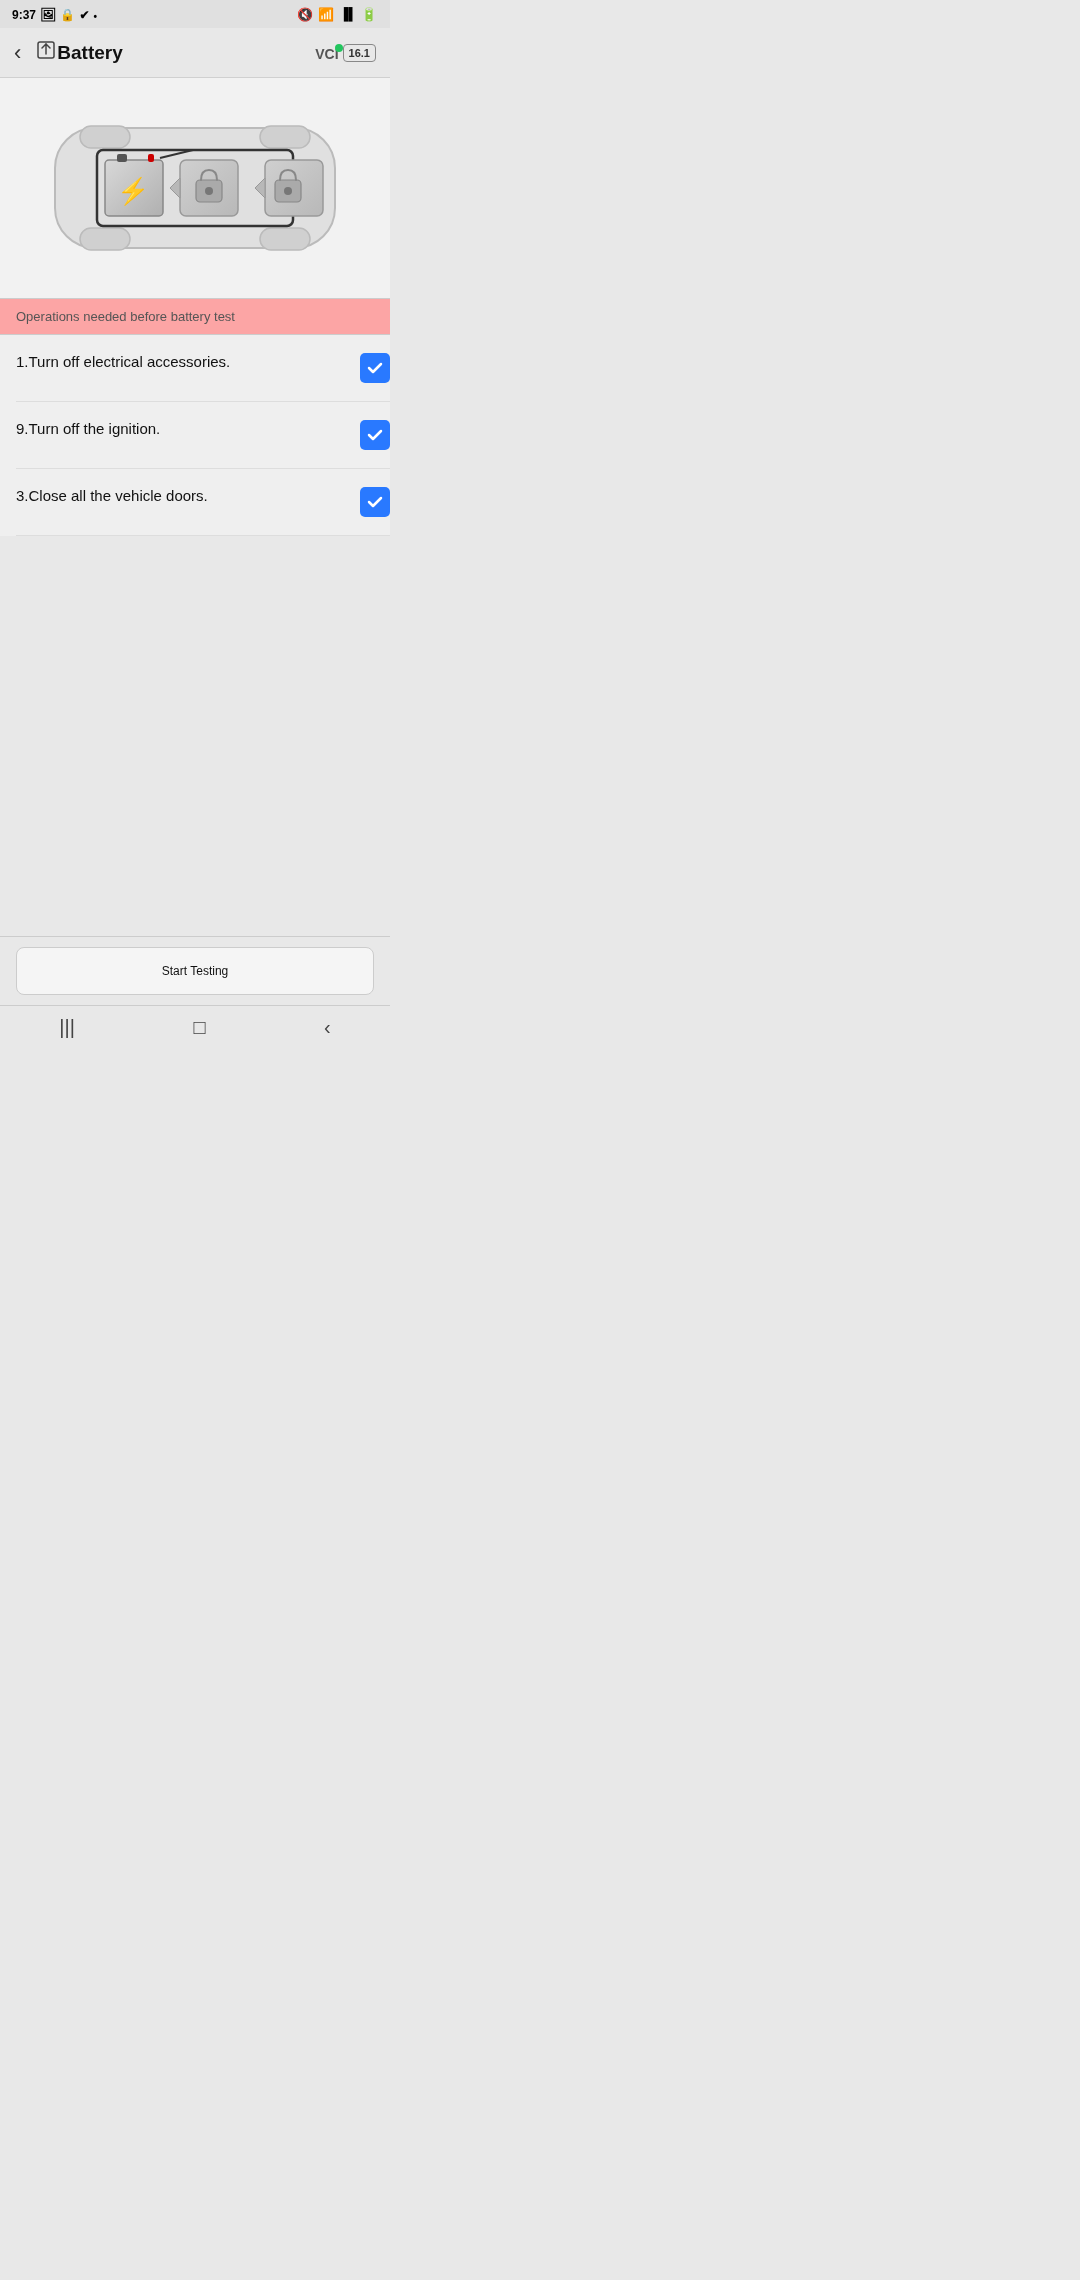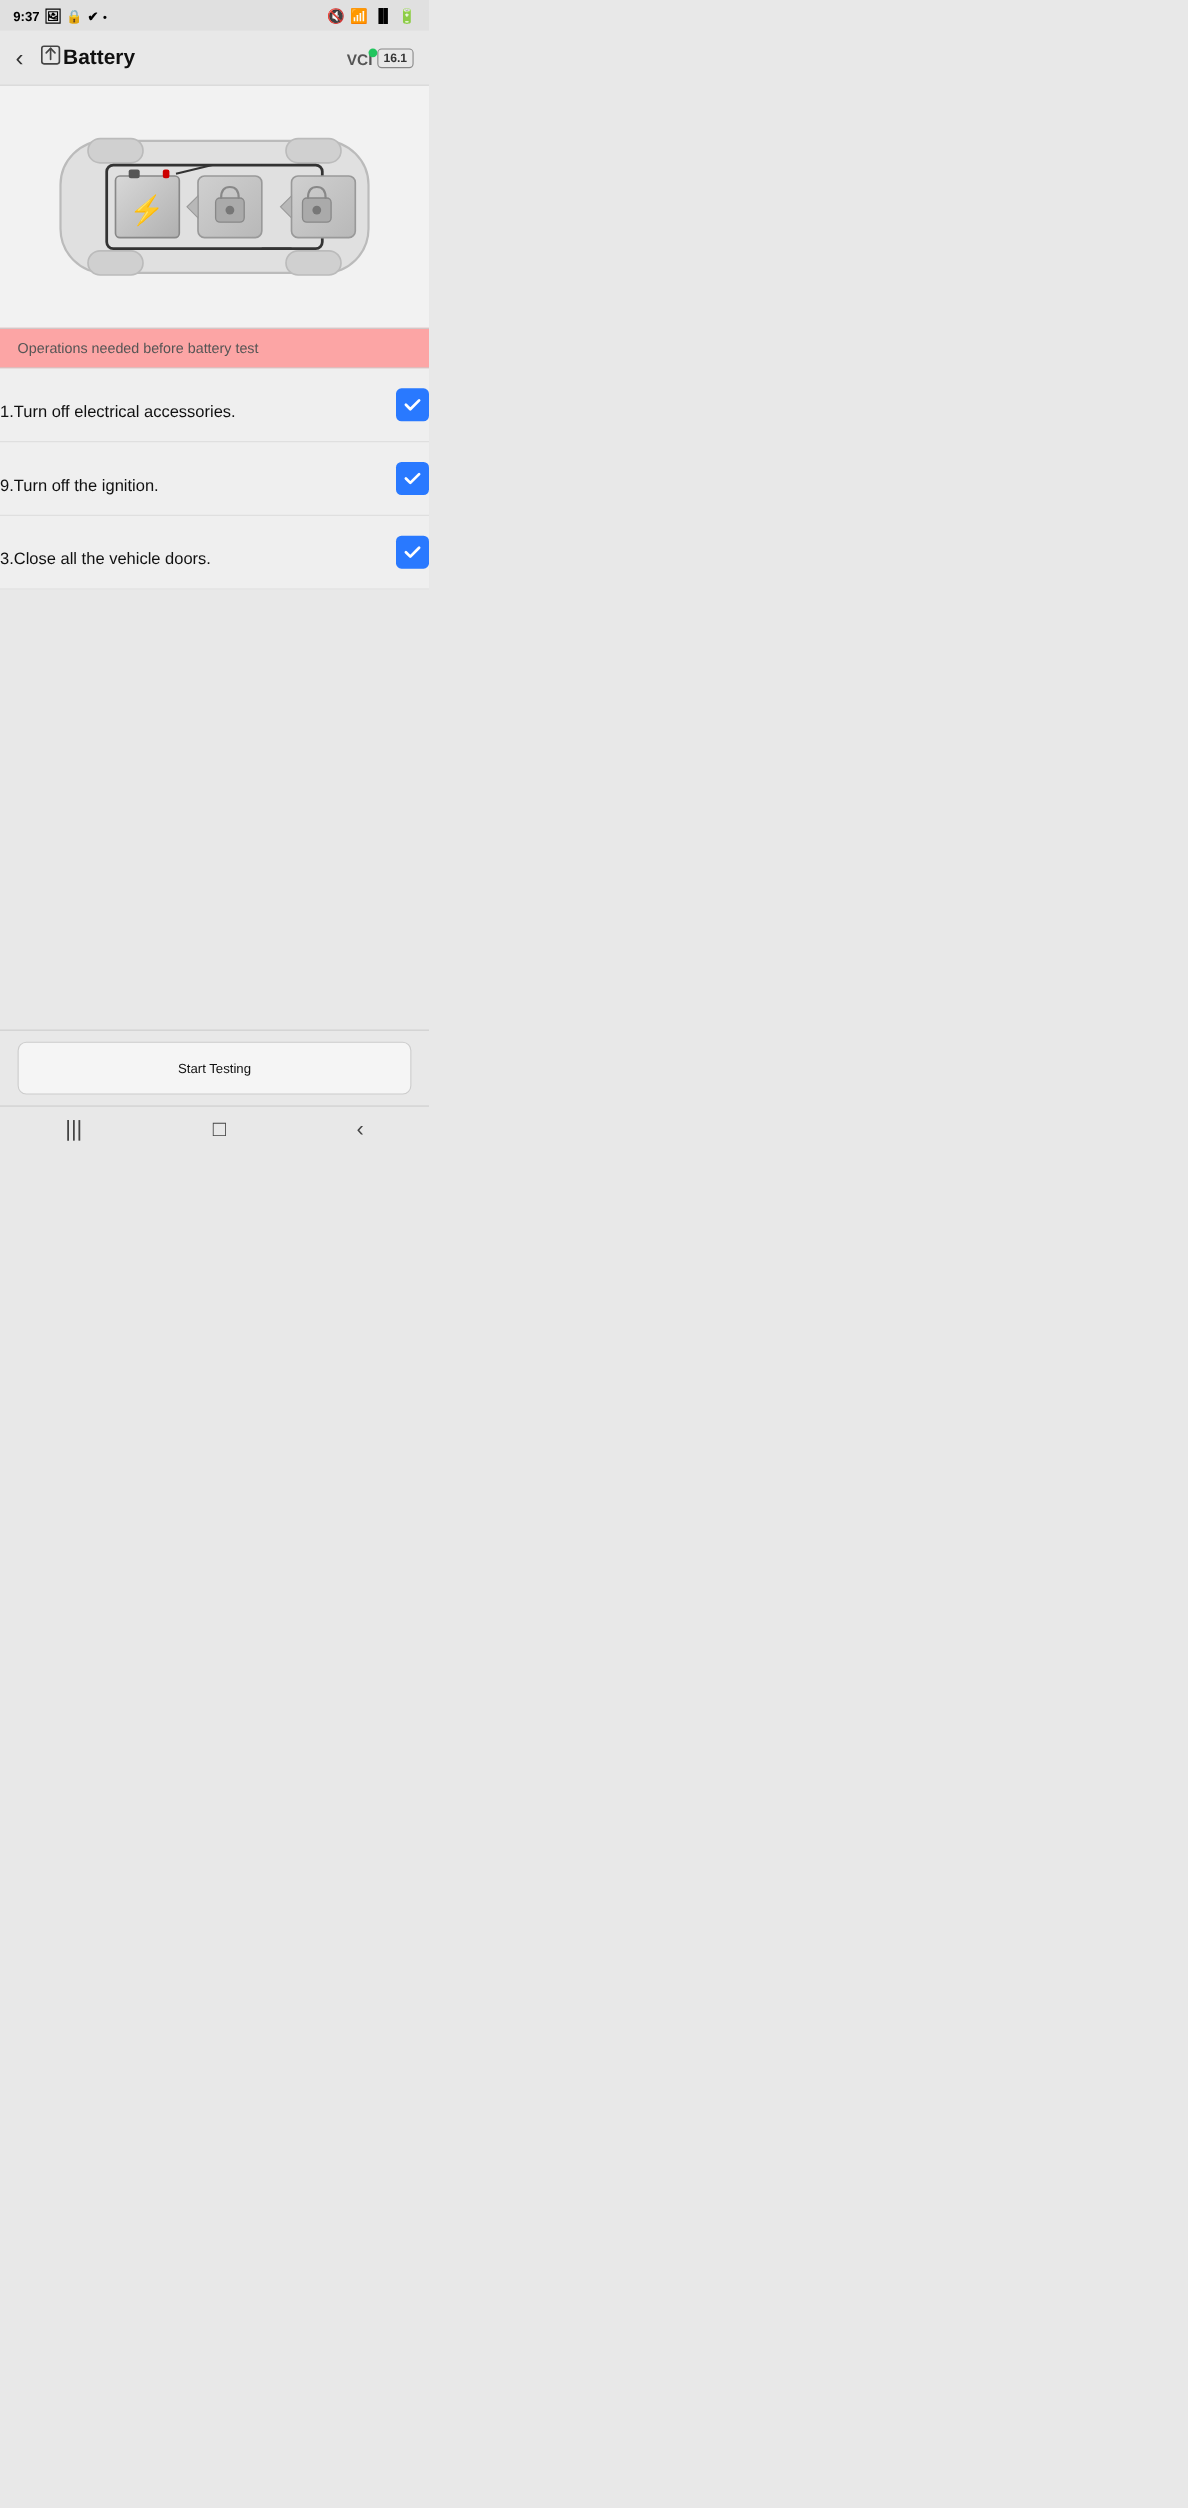--- a/index.html
+++ b/index.html
@@ -124,24 +124,25 @@
       border-top: 1px solid #ccc;
       border-bottom: 1px solid #ccc;
     }
 
     
     .checklist {
       background: #efefef;
     }
     .checklist-item {
       display: flex;
-      align-items: flex-end;
+      align-items: flex-start;
       justify-content: space-between;
       padding: 18px 0;
       border-bottom: 1px solid #ddd;
+      margin-left: 16px;
     }
     .checklist-label {
       font-size: 15px;
       color: #111;
     }
     .checkbox {
       width: 30px;
       height: 30px;
       background: #2979ff;
       border-radius: 5px;

